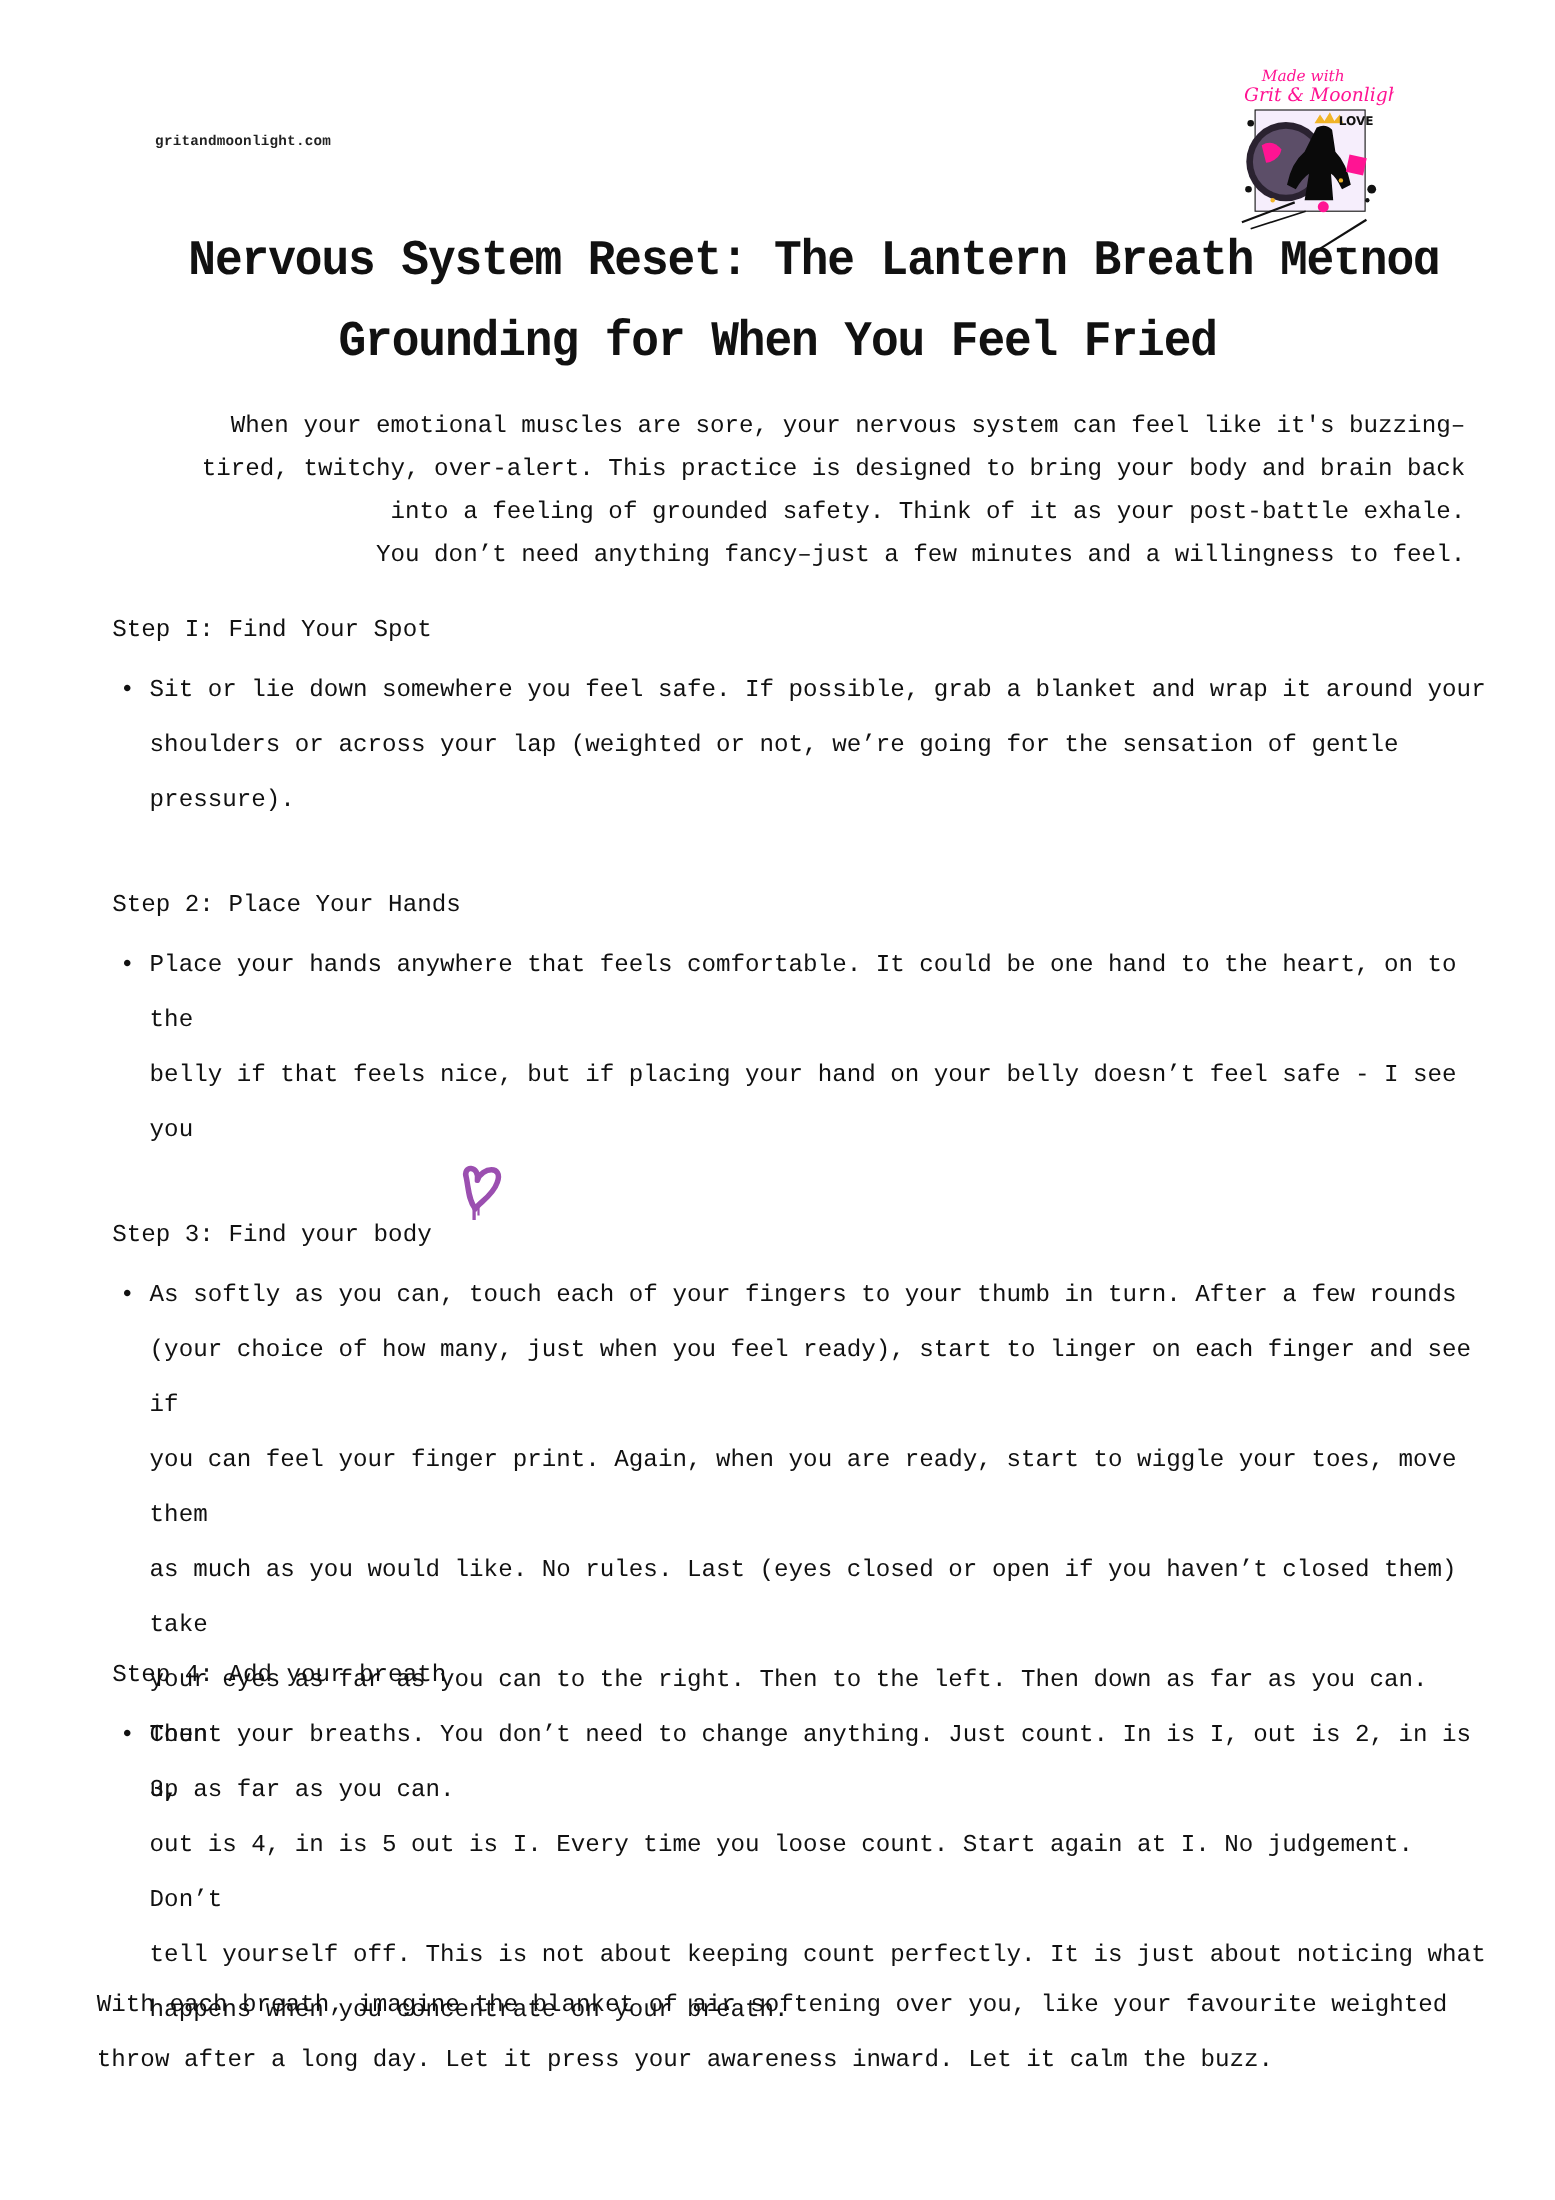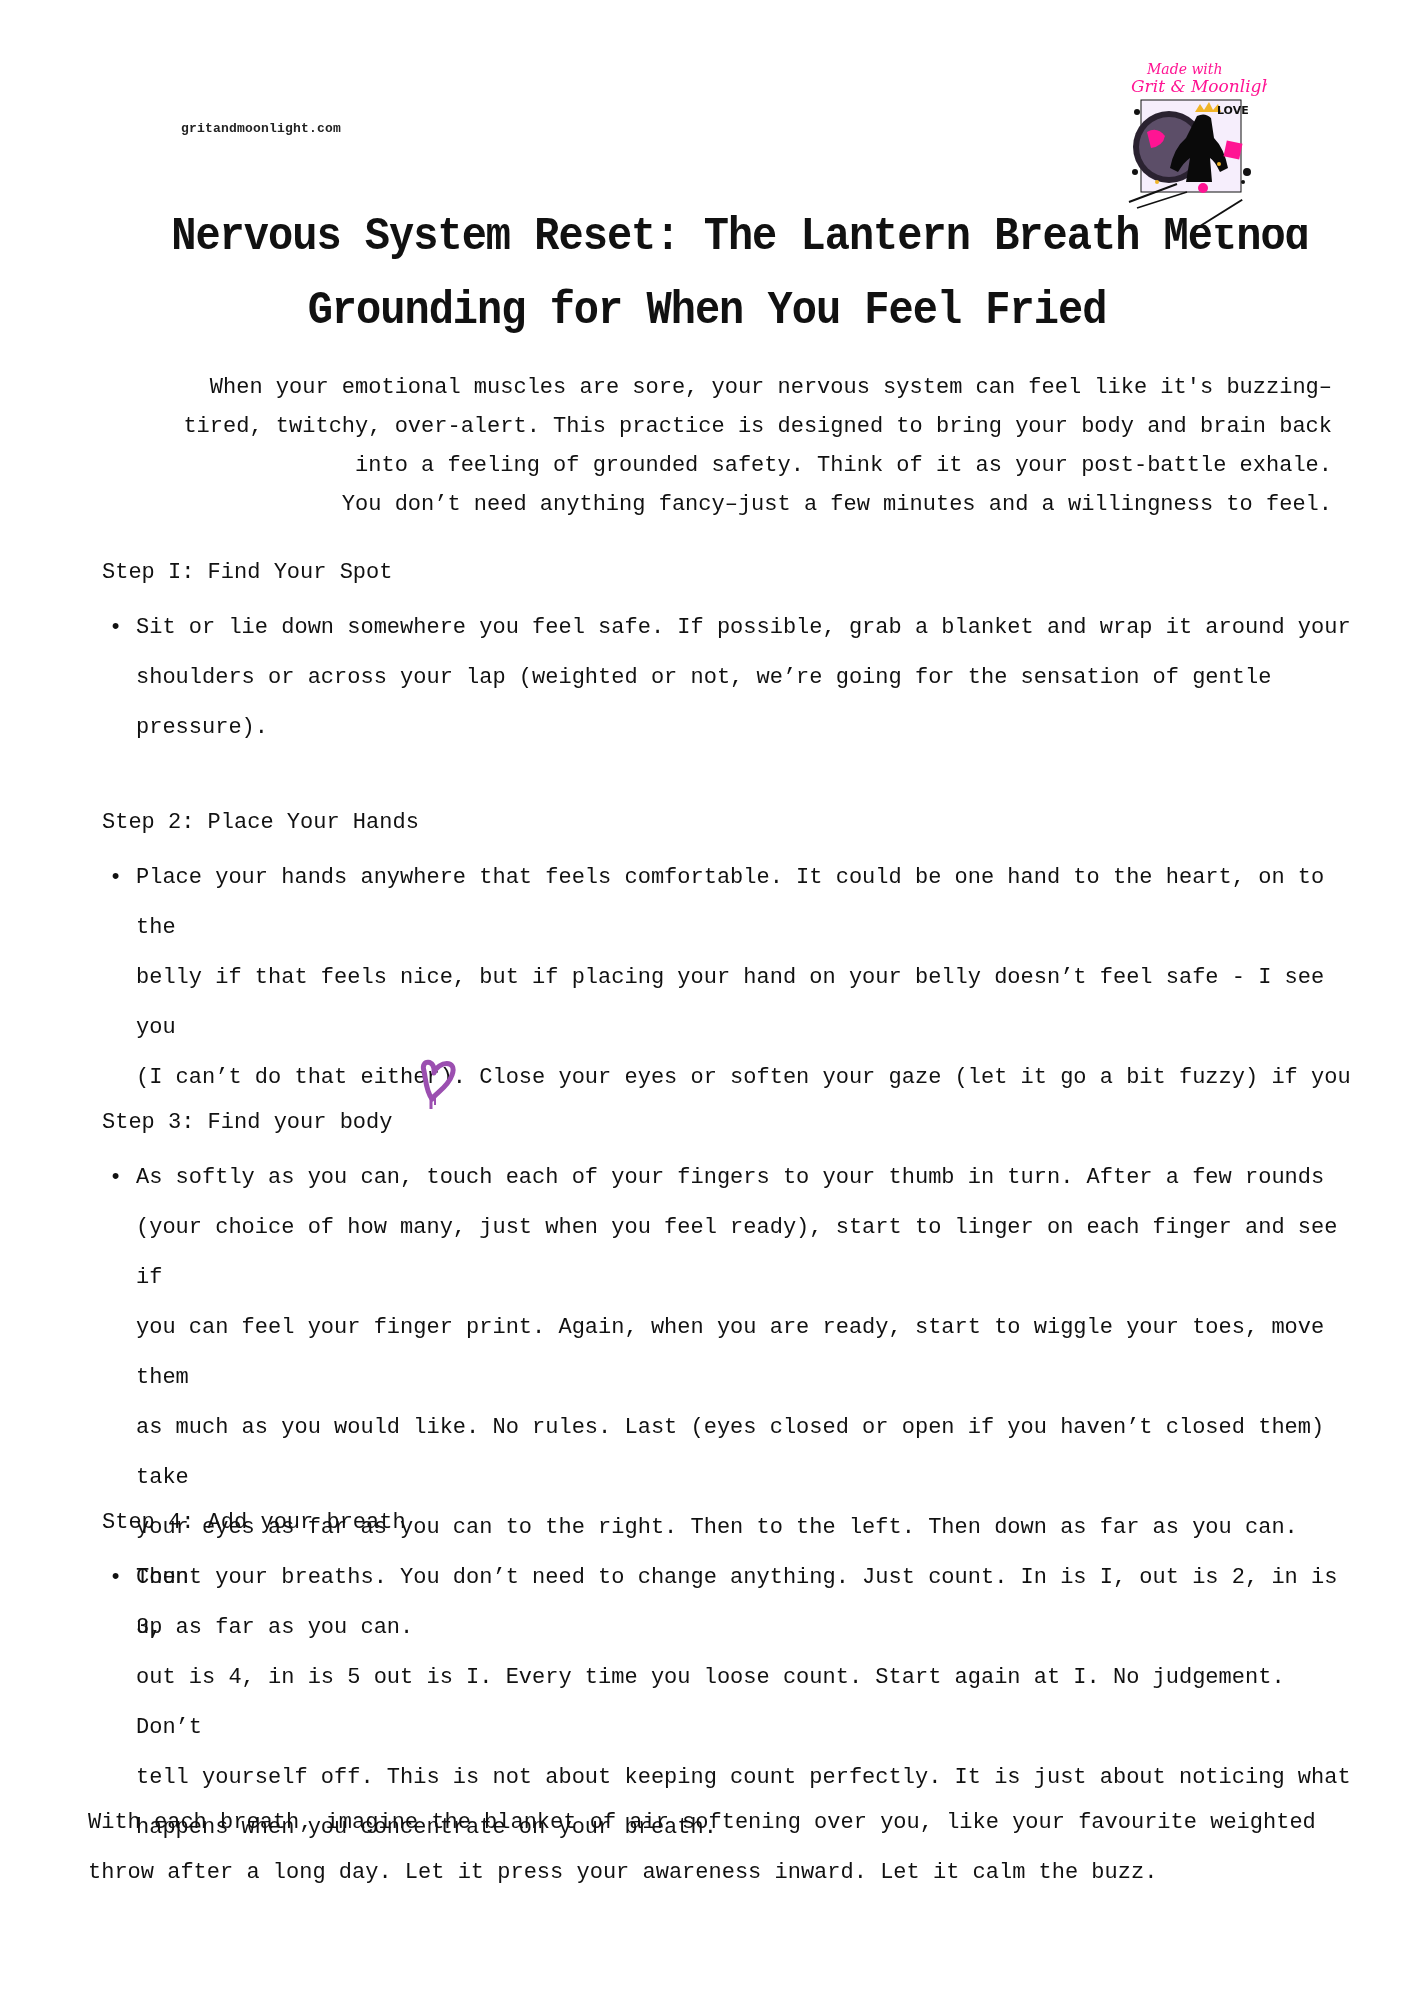--- a/index.html
+++ b/index.html
@@ -1,19 +1,19 @@
 <!DOCTYPE html>
 <html><head>
   <meta charset="utf-8">
   <style>
     html, body { margin: 0; padding: 0; background: #ffffff; }
     body { width: 1414px; height: 2000px; position: relative; overflow: hidden;
            font-family: "Liberation Mono", "DejaVu Sans Mono", monospace; color: #111; }
     .site-url { position: absolute; left: 141px; top: 121px; font-size: 13px; font-weight: bold;
-                letter-spacing: 0.2px; color: #222; margin-left: 40px; }
+                letter-spacing: 0.2px; color: #222; }
     .logo { position: absolute; left: 1117px; top: 52px; width: 150px; height: 158px; }
     .title { position: absolute; left: 0; width: 1414px; text-align: center;
              font-family: "Liberation Mono", "DejaVu Sans Mono", monospace;
              font-weight: bold; font-size: 42px; color: #111; letter-spacing: -1px; transform: scaleY(1.08); }
     .title-1 { top: 213px; left: 165px; width: 1150px; }
     .title-2 { top: 287px; }
     .title-clip { position: absolute; left: 1190px; top: 205px; width: 140px; height: 20px; background: #fff; z-index: 2; }
     .title-clip-line { position: absolute; left: 1196px; top: 212px; width: 50px; height: 2px; background: #111;
                        transform: rotate(-32deg); z-index: 3; }
     .intro { position: absolute; left: 172px; top: 368px; width: 1160px; font-size: 22px; line-height: 39px; text-align: right; }
@@ -72,21 +72,20 @@
   <div>Sit or lie down somewhere you feel safe. If possible, grab a blanket and wrap it around your</div>
   <div>shoulders or across your lap (weighted or not, we’re going for the sensation of gentle</div>
   <div>pressure).</div>
 </div>
 
 <div class="step-heading" style="top:810px;">Step 2: Place Your Hands</div>
 <div class="step-body" style="top:853px;">
   <span class="bullet">•</span>
   <div>Place your hands anywhere that feels comfortable. It could be one hand to the heart, on to the</div>
   <div>belly if that feels nice, but if placing your hand on your belly doesn’t feel safe - I see you</div>
-  <div>(I can’t do that either). Close your eyes or soften your gaze (let it go a bit fuzzy) if you</div>
 </div>
 
 <div class="heart">
   <svg width="60" height="60" viewBox="0 0 60 60">
     <path d="M14 16 C10 4, 26 4, 24 18 C28 6, 48 4, 42 20 C38 32, 26 38, 22 44 C16 36, 16 26, 14 16 Z" fill="none" stroke="#9b4fb0" stroke-width="5" stroke-linejoin="round"></path>
     <line x1="21" y1="44" x2="21" y2="54" stroke="#9b4fb0" stroke-width="3"></line>
     <line x1="25" y1="42" x2="25" y2="50" stroke="#9b4fb0" stroke-width="2"></line>
   </svg>
 </div>
 

